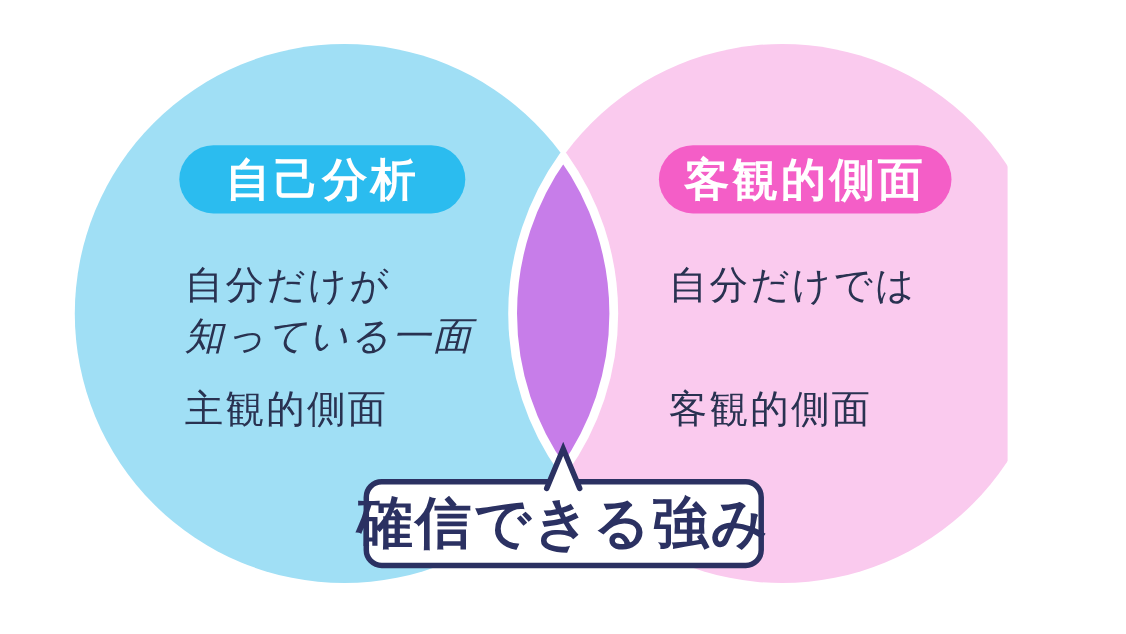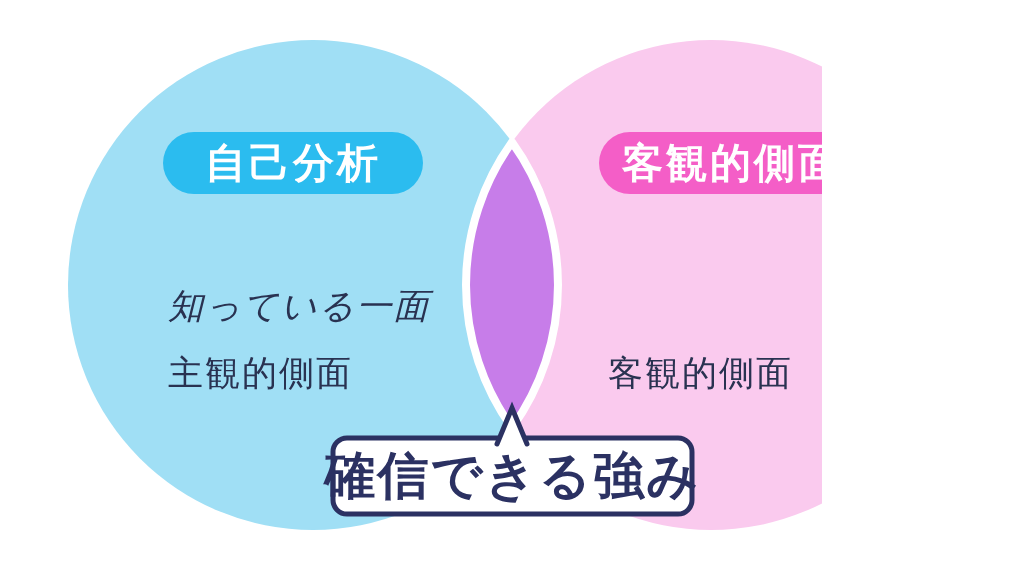--- a/index.html
+++ b/index.html
@@ -7,21 +7,21 @@
     --pink-circle:#FACAEE;
     --blue-pill:#2BBCEF;
     --pink-pill:#F45EC7;
     --overlap-purple:#C77DE9;
     --navy:#2B3162;
     --body-text:#293251;
   }
   html,body{margin:0;padding:0;background:#ffffff;}
   .stage{
     position:relative;
-    width:822px;height:576px;
+    width:916px;height:576px;
     background:#ffffff;
     overflow:hidden;
     font-family:"DejaVu Sans", sans-serif;
   }
   .venn-svg{position:absolute;left:0;top:0;width:1024px;height:576px;}
   .pill{
     position:absolute;
     display:flex;align-items:center;justify-content:center;
     height:62px;border-radius:32px;
     color:#ffffff;font-size:41px;font-weight:700;letter-spacing:3px;
@@ -66,20 +66,22 @@
     <path d="M 497 444 L 512 408 L 527 444" fill="#ffffff" stroke="#2B3162" stroke-width="5" stroke-linecap="round" stroke-linejoin="miter"></path>
   </svg>
 
   <div class="pill pill-left">
     <span>自己分析</span>
   </div>
   <div class="pill pill-right">
     <span>客観的側面</span>
   </div>
 
+  <div class="bodyline l1-left">自分だけが</div>
   <div class="bodyline l2-left">知っている一面</div>
   <div class="bodyline l3-left">主観的側面</div>
 
+  <div class="bodyline l1-right">自分だけでは</div>
   <div class="bodyline l3-right">客観的側面</div>
 
   <div class="bubble-label">確信できる強み</div>
 
 </div>
 
 </body></html>

